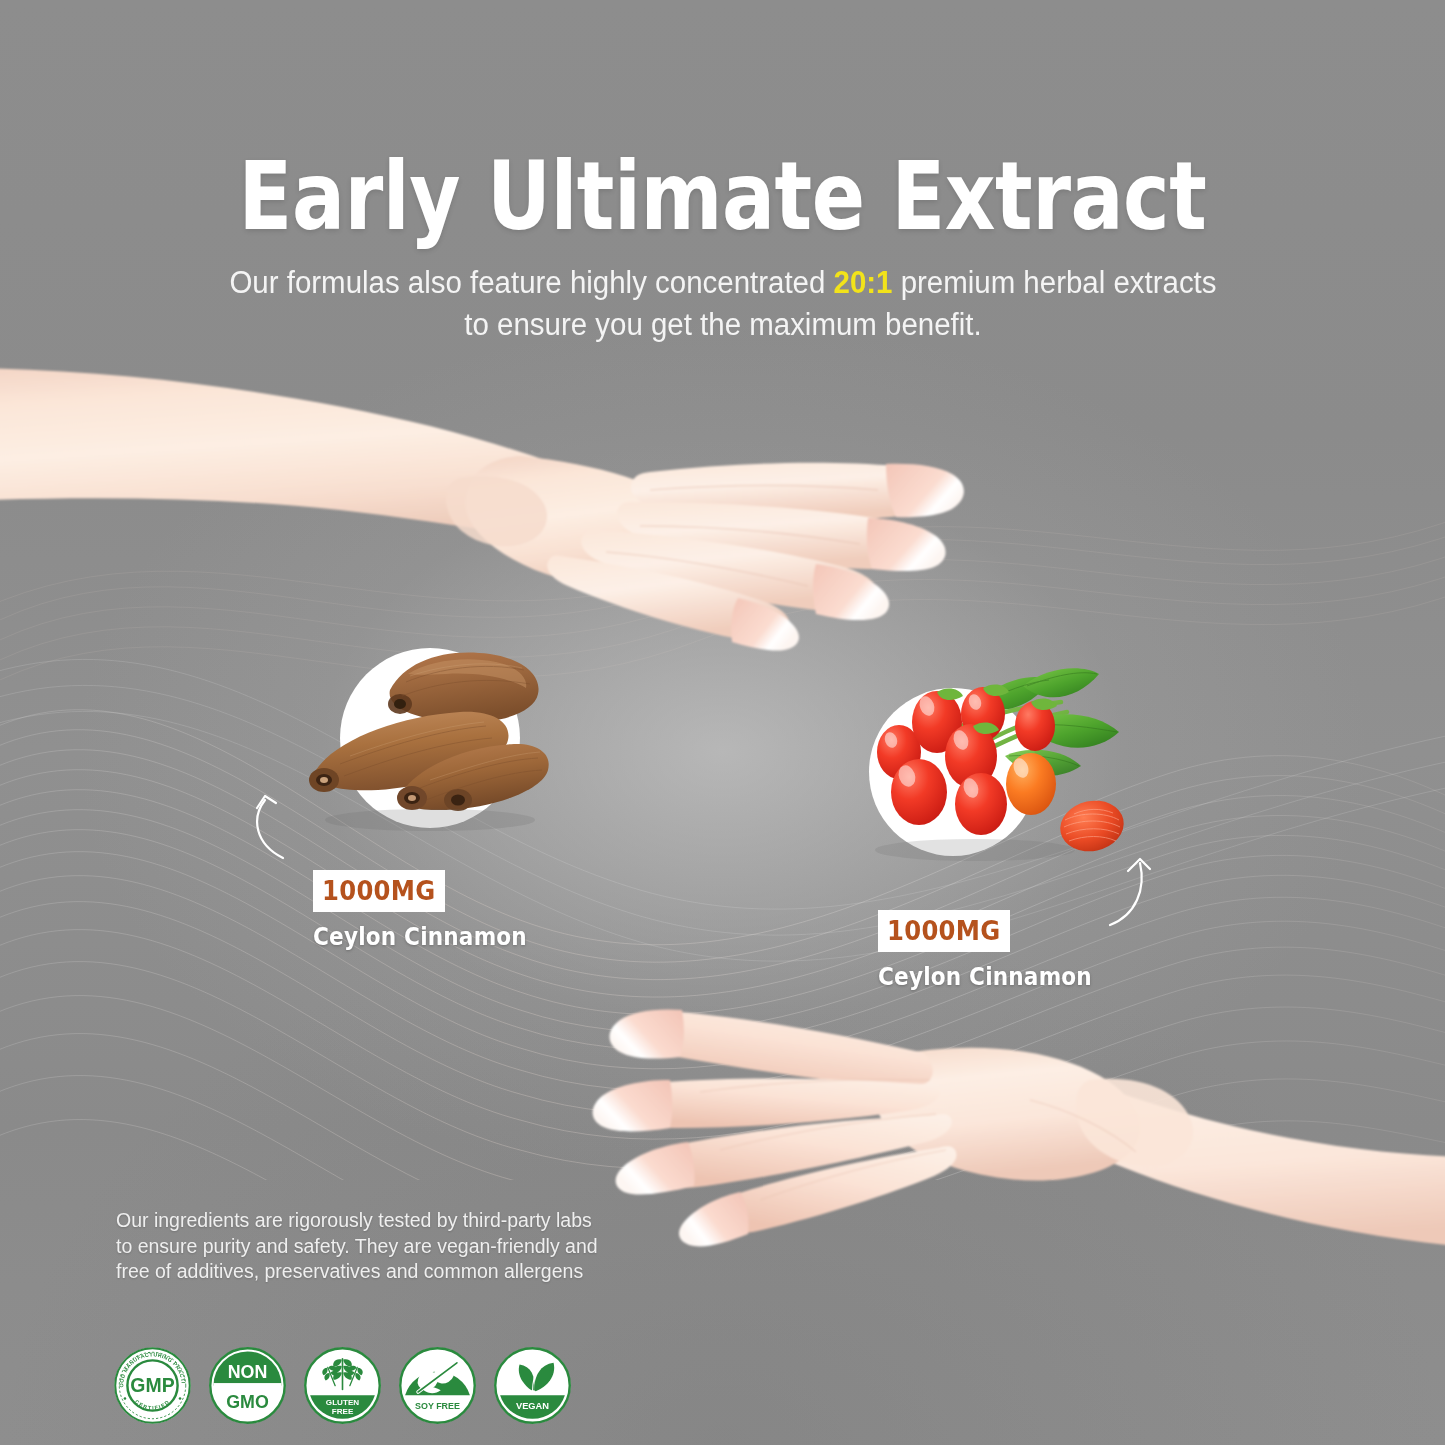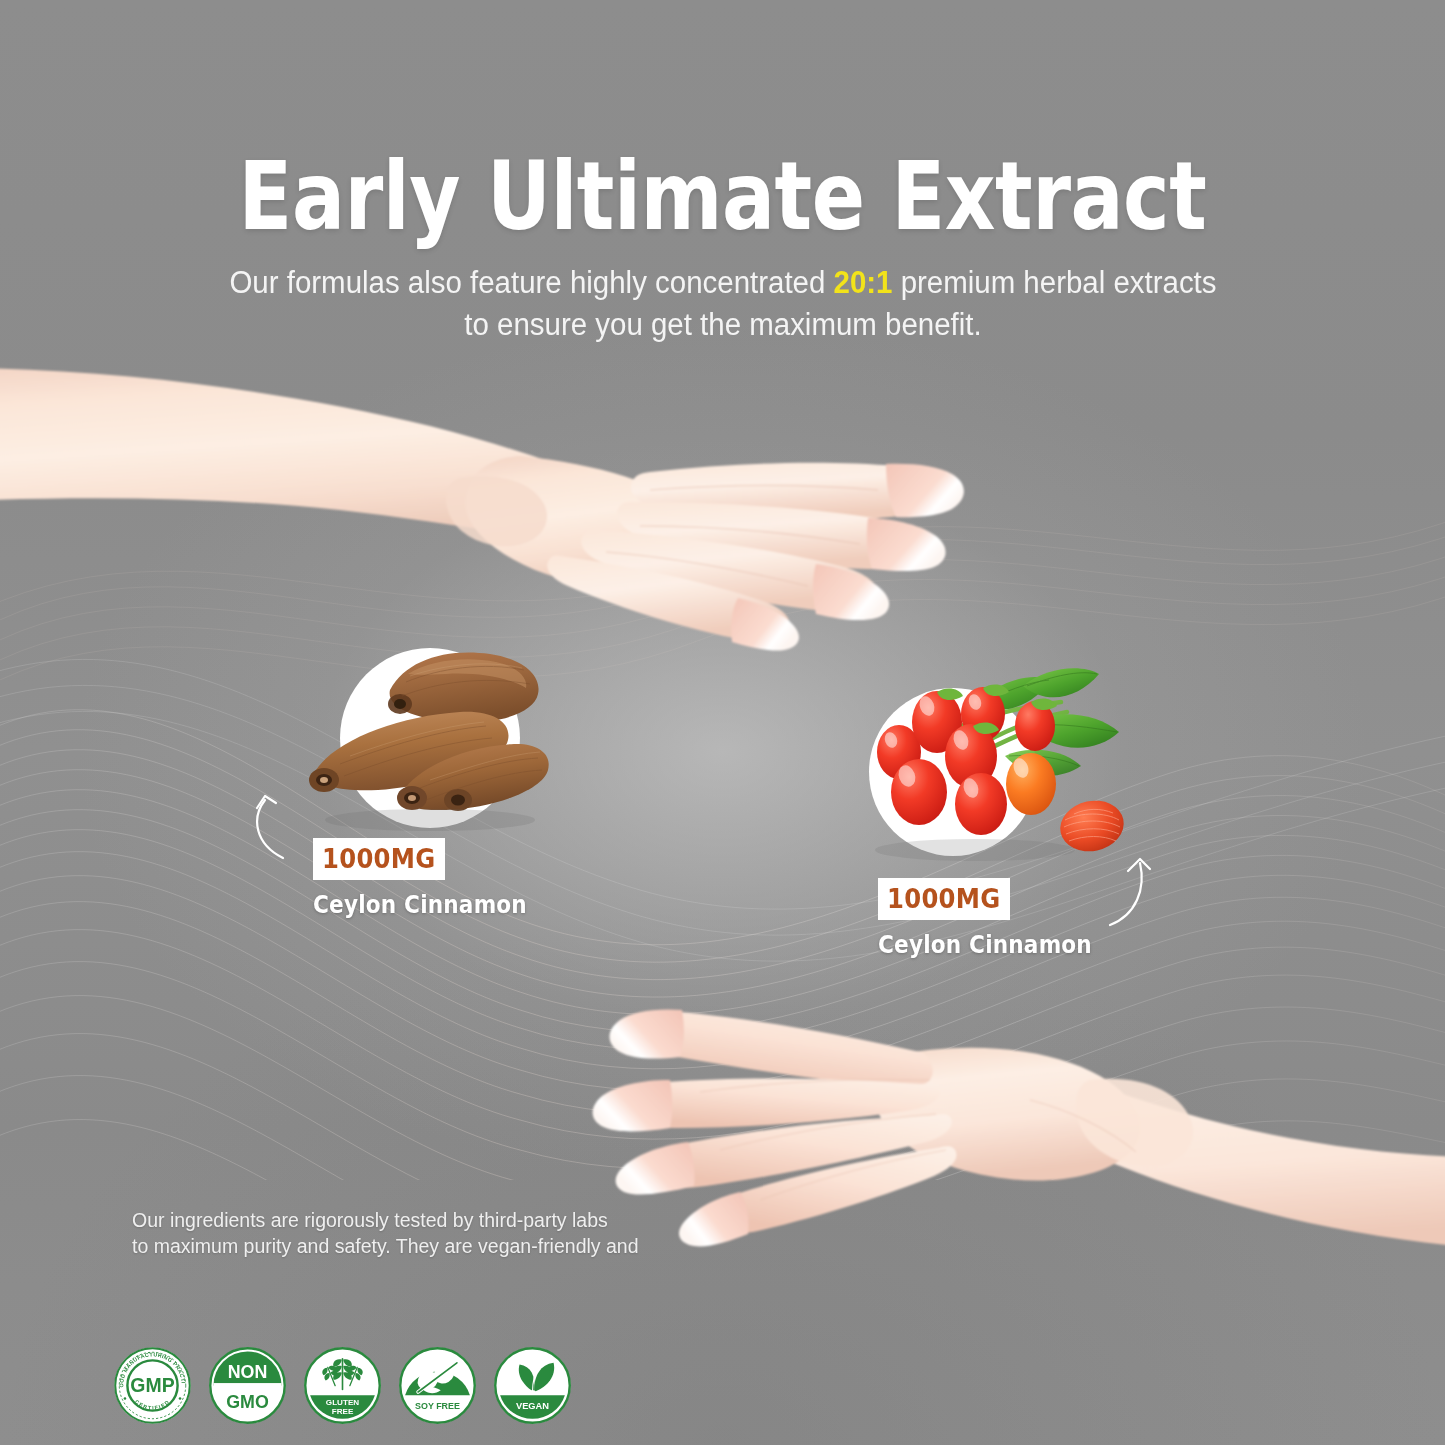--- a/index.html
+++ b/index.html
@@ -55,40 +55,40 @@
   .goji{left:855px;top:660px;width:290px;height:210px;}
   .goji .disc{left:14px;top:28px;width:168px;height:168px;}
 
   
   .label{position:absolute;}
   .mg{
     display:inline-block;background:#ffffff;color:#b5521d;
     font-weight:700;font-size:27px;line-height:1;
     padding:7px 9px 8px 9px;letter-spacing:.3px;
     font-family:"DejaVu Sans Condensed","Liberation Sans",sans-serif;
+    margin-top:32px;
   }
   .ingname{
     margin-top:11px;color:#ffffff;font-weight:700;font-size:24px;
     letter-spacing:.2px;
     text-shadow:0 1px 3px rgba(0,0,0,.25);
     font-family:"DejaVu Sans Condensed","Liberation Sans",sans-serif;
   }
   .label-left{left:313px;top:838px;}
   .label-right{left:878px;top:878px;}
 
   .arrow{position:absolute;pointer-events:none;}
   .arrow-left{left:245px;top:782px;width:90px;height:80px;}
   .arrow-right{left:1098px;top:845px;width:90px;height:85px;}
 
   
   .disclaimer{
     position:absolute;left:116px;top:1208px;width:520px;
     color:#efefef;font-size:19.5px;line-height:1.32;
     text-shadow:0 1px 2px rgba(0,0,0,.18);
-    margin-left:16px;
   }
   .disclaimer div{white-space:nowrap;}
 
   
   .badges{position:absolute;left:112px;top:1333px;display:flex;gap:14px;}
   .badge{width:81px;height:81px;position:relative;margin-top:12px;}
 </style>
 </head>
 <body>
 
@@ -439,21 +439,22 @@
     <path d="M12,80 C38,70 48,44 42,18" stroke="#ffffff" stroke-width="2.2" fill="none" stroke-linecap="round"></path>
     <path d="M30,26 L42,14 L52,24" stroke="#ffffff" stroke-width="2.2" fill="none" stroke-linecap="round" stroke-linejoin="round"></path>
   </svg>
   <div class="label label-right">
     <span class="mg">1000MG</span>
     <div class="ingname">Ceylon Cinnamon</div>
   </div>
 
   <div class="disclaimer">
     <div>Our ingredients are rigorously tested by third-party labs</div>
-    <div>to maximum purity and safety. They are vegan-friendly and</div>
+    <div>to ensure purity and safety. They are vegan-friendly and</div>
+    <div>free of additives, preservatives and common allergens</div>
   </div>
 
   <div class="badges">
 
     <div class="badge">
       <svg viewBox="0 0 100 100" width="81" height="81">
         <defs>
           <path id="arcTop" d="M 50,50 m -36,0 a 36,36 0 1,1 72,0" fill="none"></path>
           <path id="arcBot" d="M 50,50 m -30,0 a 30,30 0 1,0 60,0" fill="none"></path>
         </defs>

